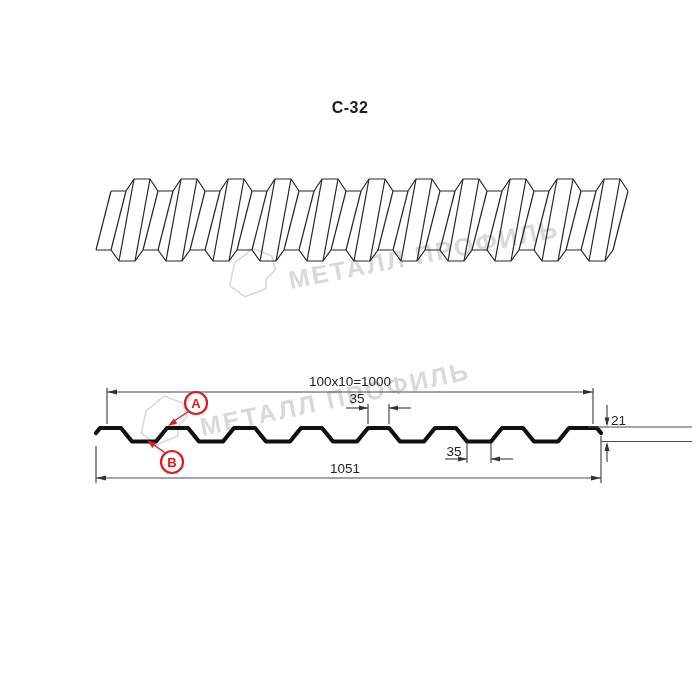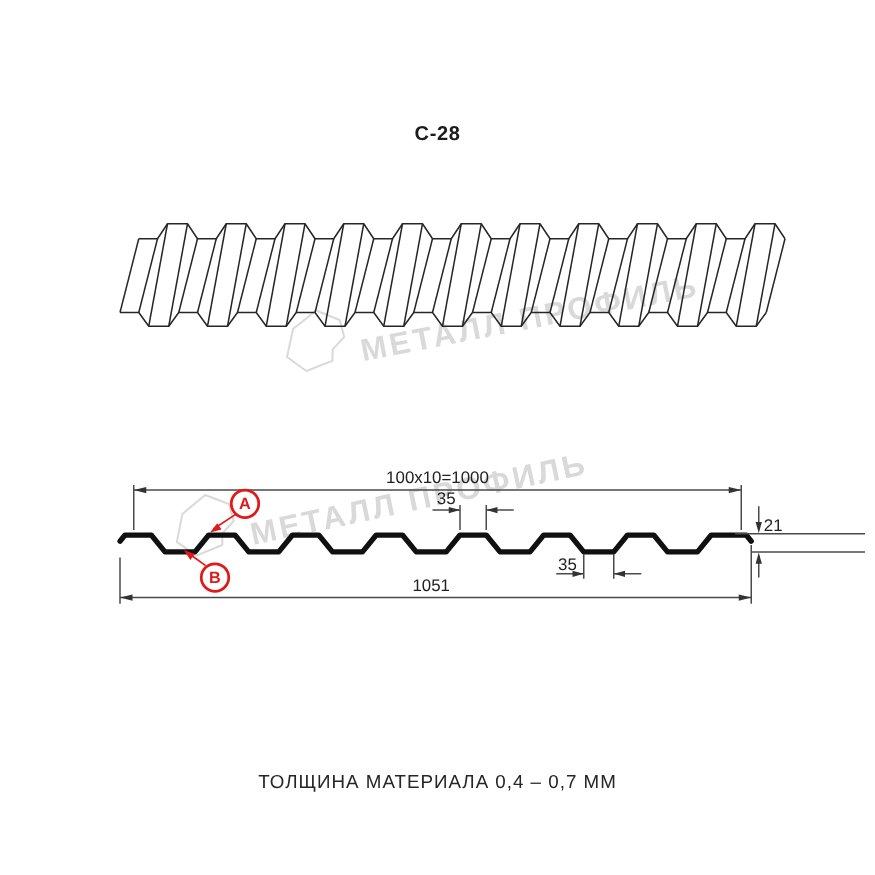--- a/index.html
+++ b/index.html
@@ -22,21 +22,21 @@
   .red-line{stroke:#e01a1a;stroke-width:1.4;fill:none;}
   .calloutletter{font-size:13px;font-weight:bold;fill:#e01a1a;}
   .wire{stroke:#262626;stroke-width:1.2;fill:none;stroke-linejoin:round;}
   .profile{stroke:#101010;stroke-width:4.2;fill:none;stroke-linejoin:round;stroke-linecap:round;}
 </style>
 </head>
 <body>
 
 <div class="page">
 
-  <div class="subtitle">С-28</div>
+  <div class="subtitle">С-32</div>
 
   <svg width="700" height="700" viewBox="0 0 700 700">
 
     <g transform="translate(228,293) rotate(-11)">
       <g transform="translate(0,-34)">
         <path class="wmlogo" d="M3,27 L12,6 L33,-5 L50,6 L51,20 L40,28 L38,37 L16,41 Z"></path>
       </g>
       <text class="wmtext" x="62" y="8">МЕТАЛЛ ПРОФИЛЬ</text>
     </g>
 
@@ -159,14 +159,13 @@
       <g>
         <line class="red-line" x1="164.5" y1="452.5" x2="150" y2="442"></line>
         <path class="red-fill" d="M147,440 L155.9,443.1 L152.3,447.9 Z"></path>
         <circle class="red-stroke" cx="172" cy="462" r="11" stroke-width="2.2"></circle>
         <text class="calloutletter" x="172" y="466.5" text-anchor="middle">B</text>
       </g>
 
     </g>
   </svg>
 
-  <div class="footer">ТОЛЩИНА МАТЕРИАЛА 0,4 – 0,7 ММ</div>
 </div>
 
 </body></html>

